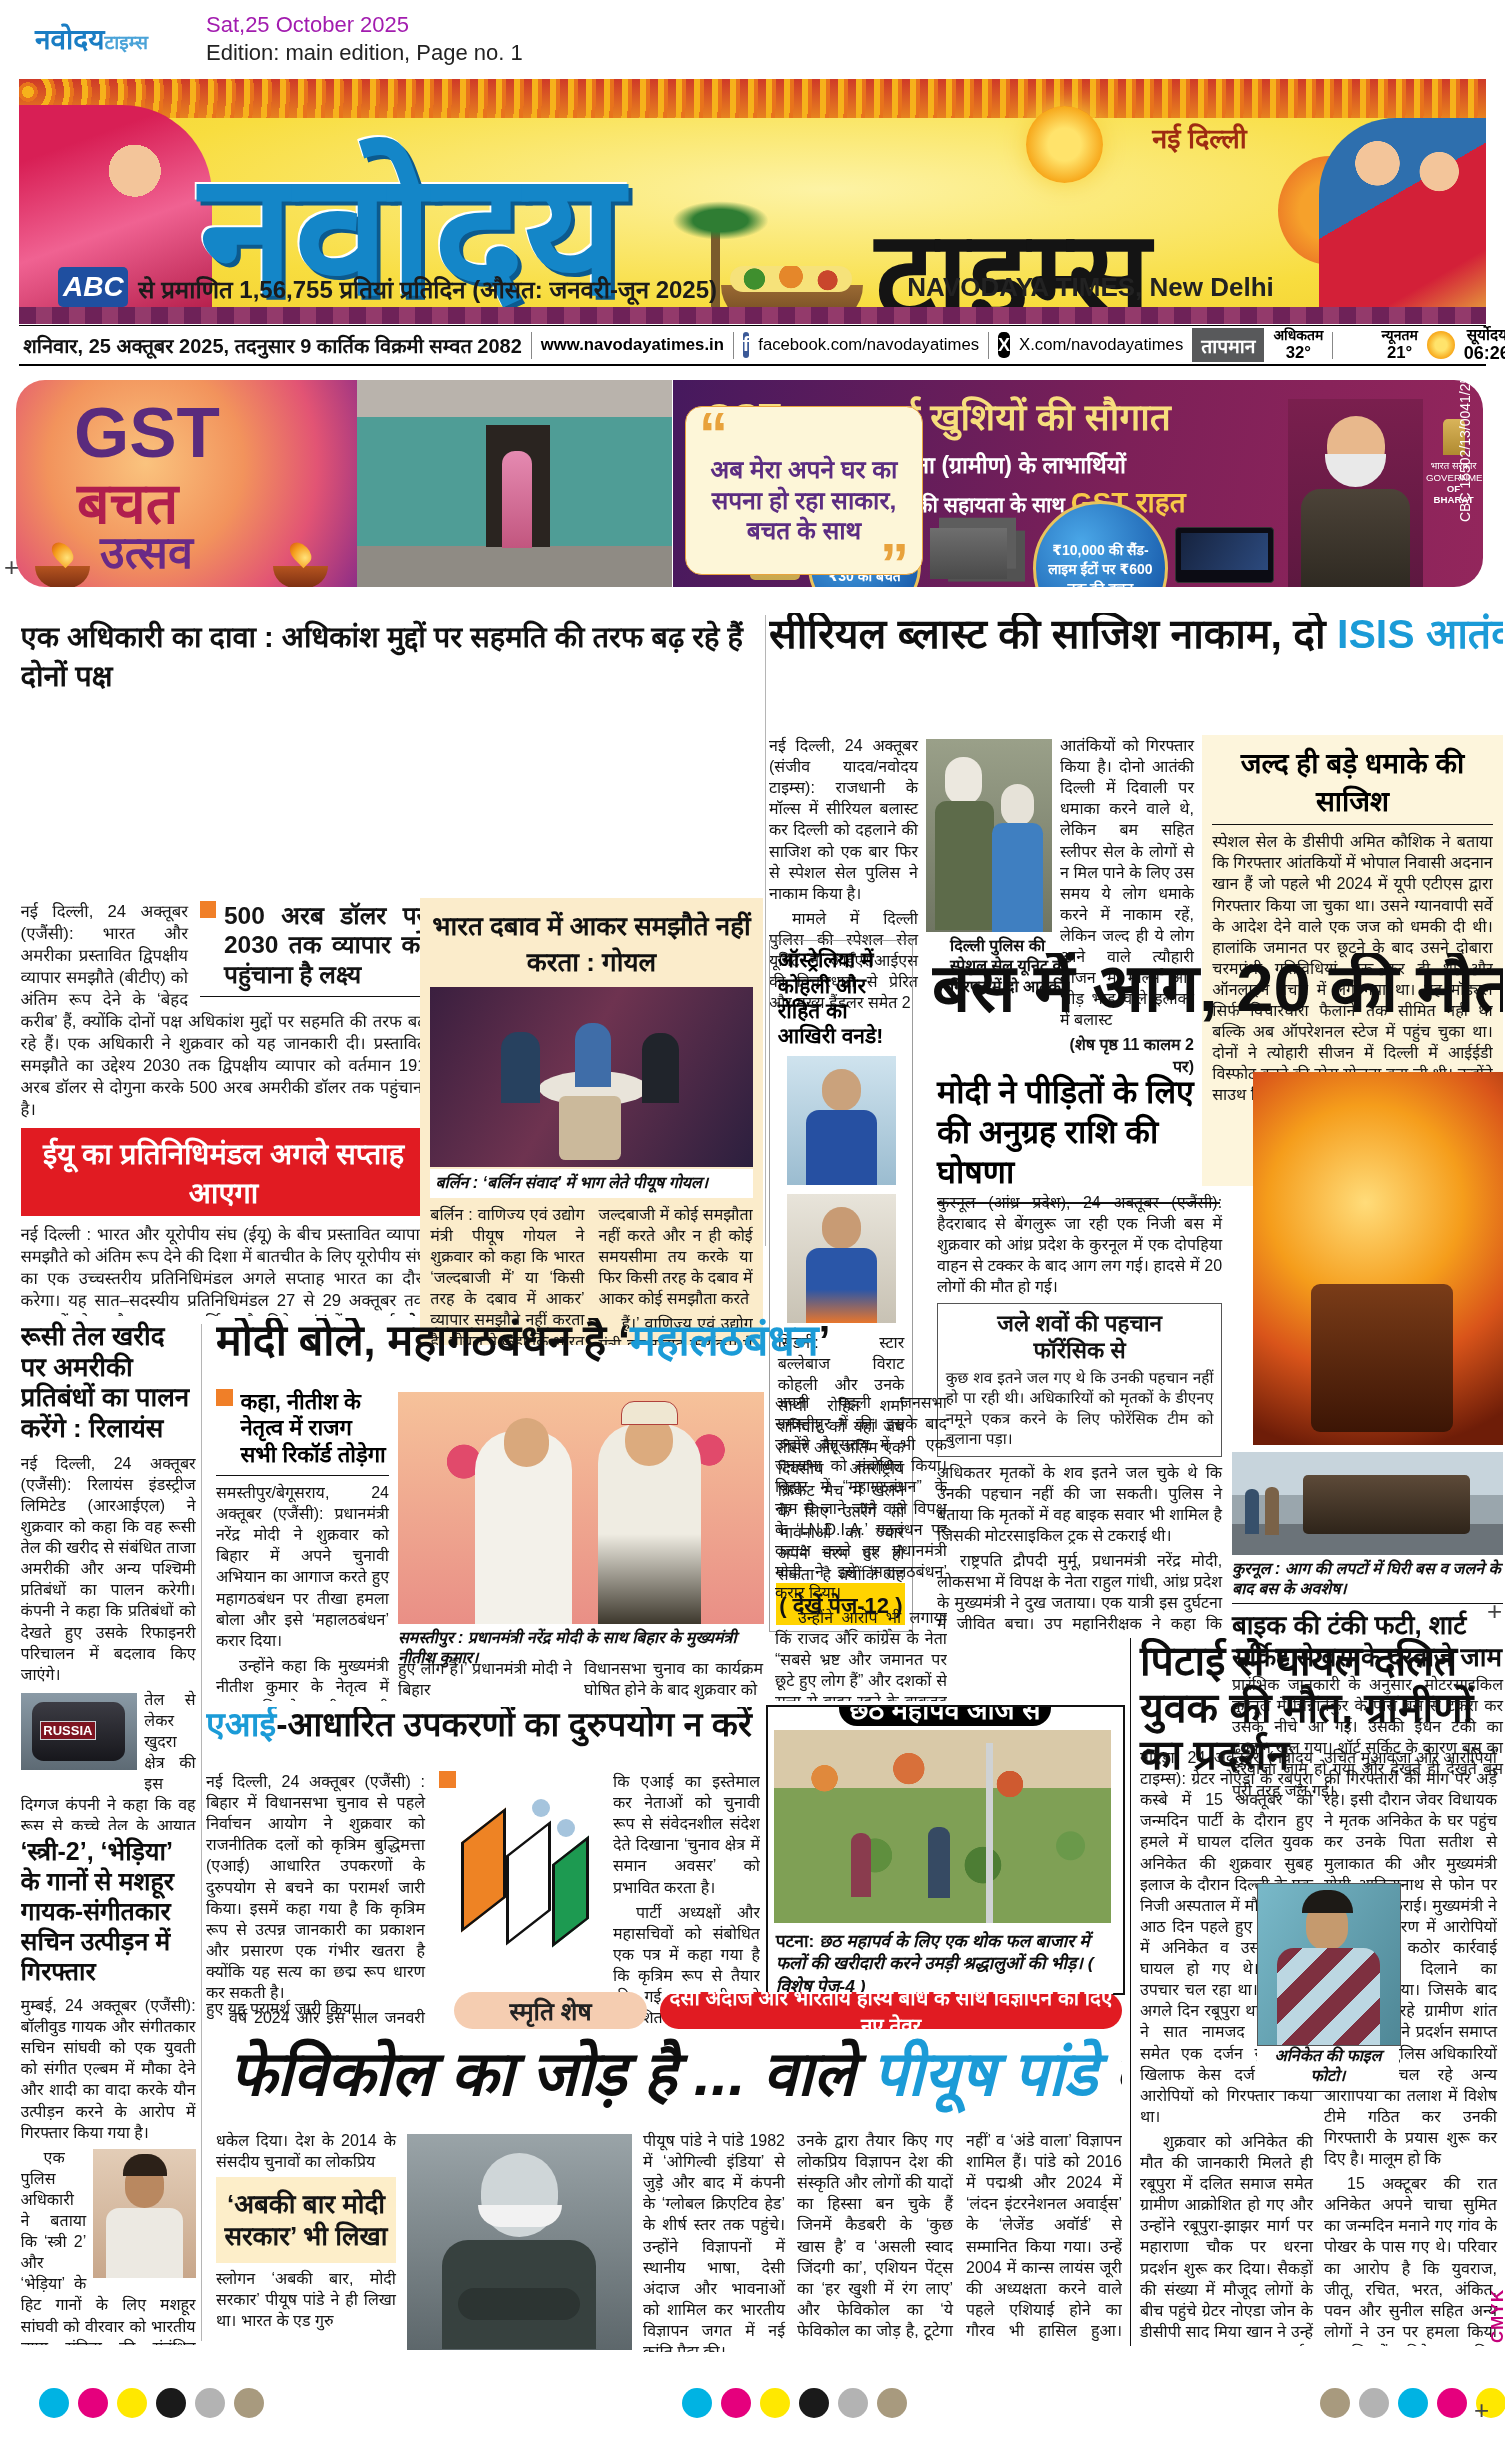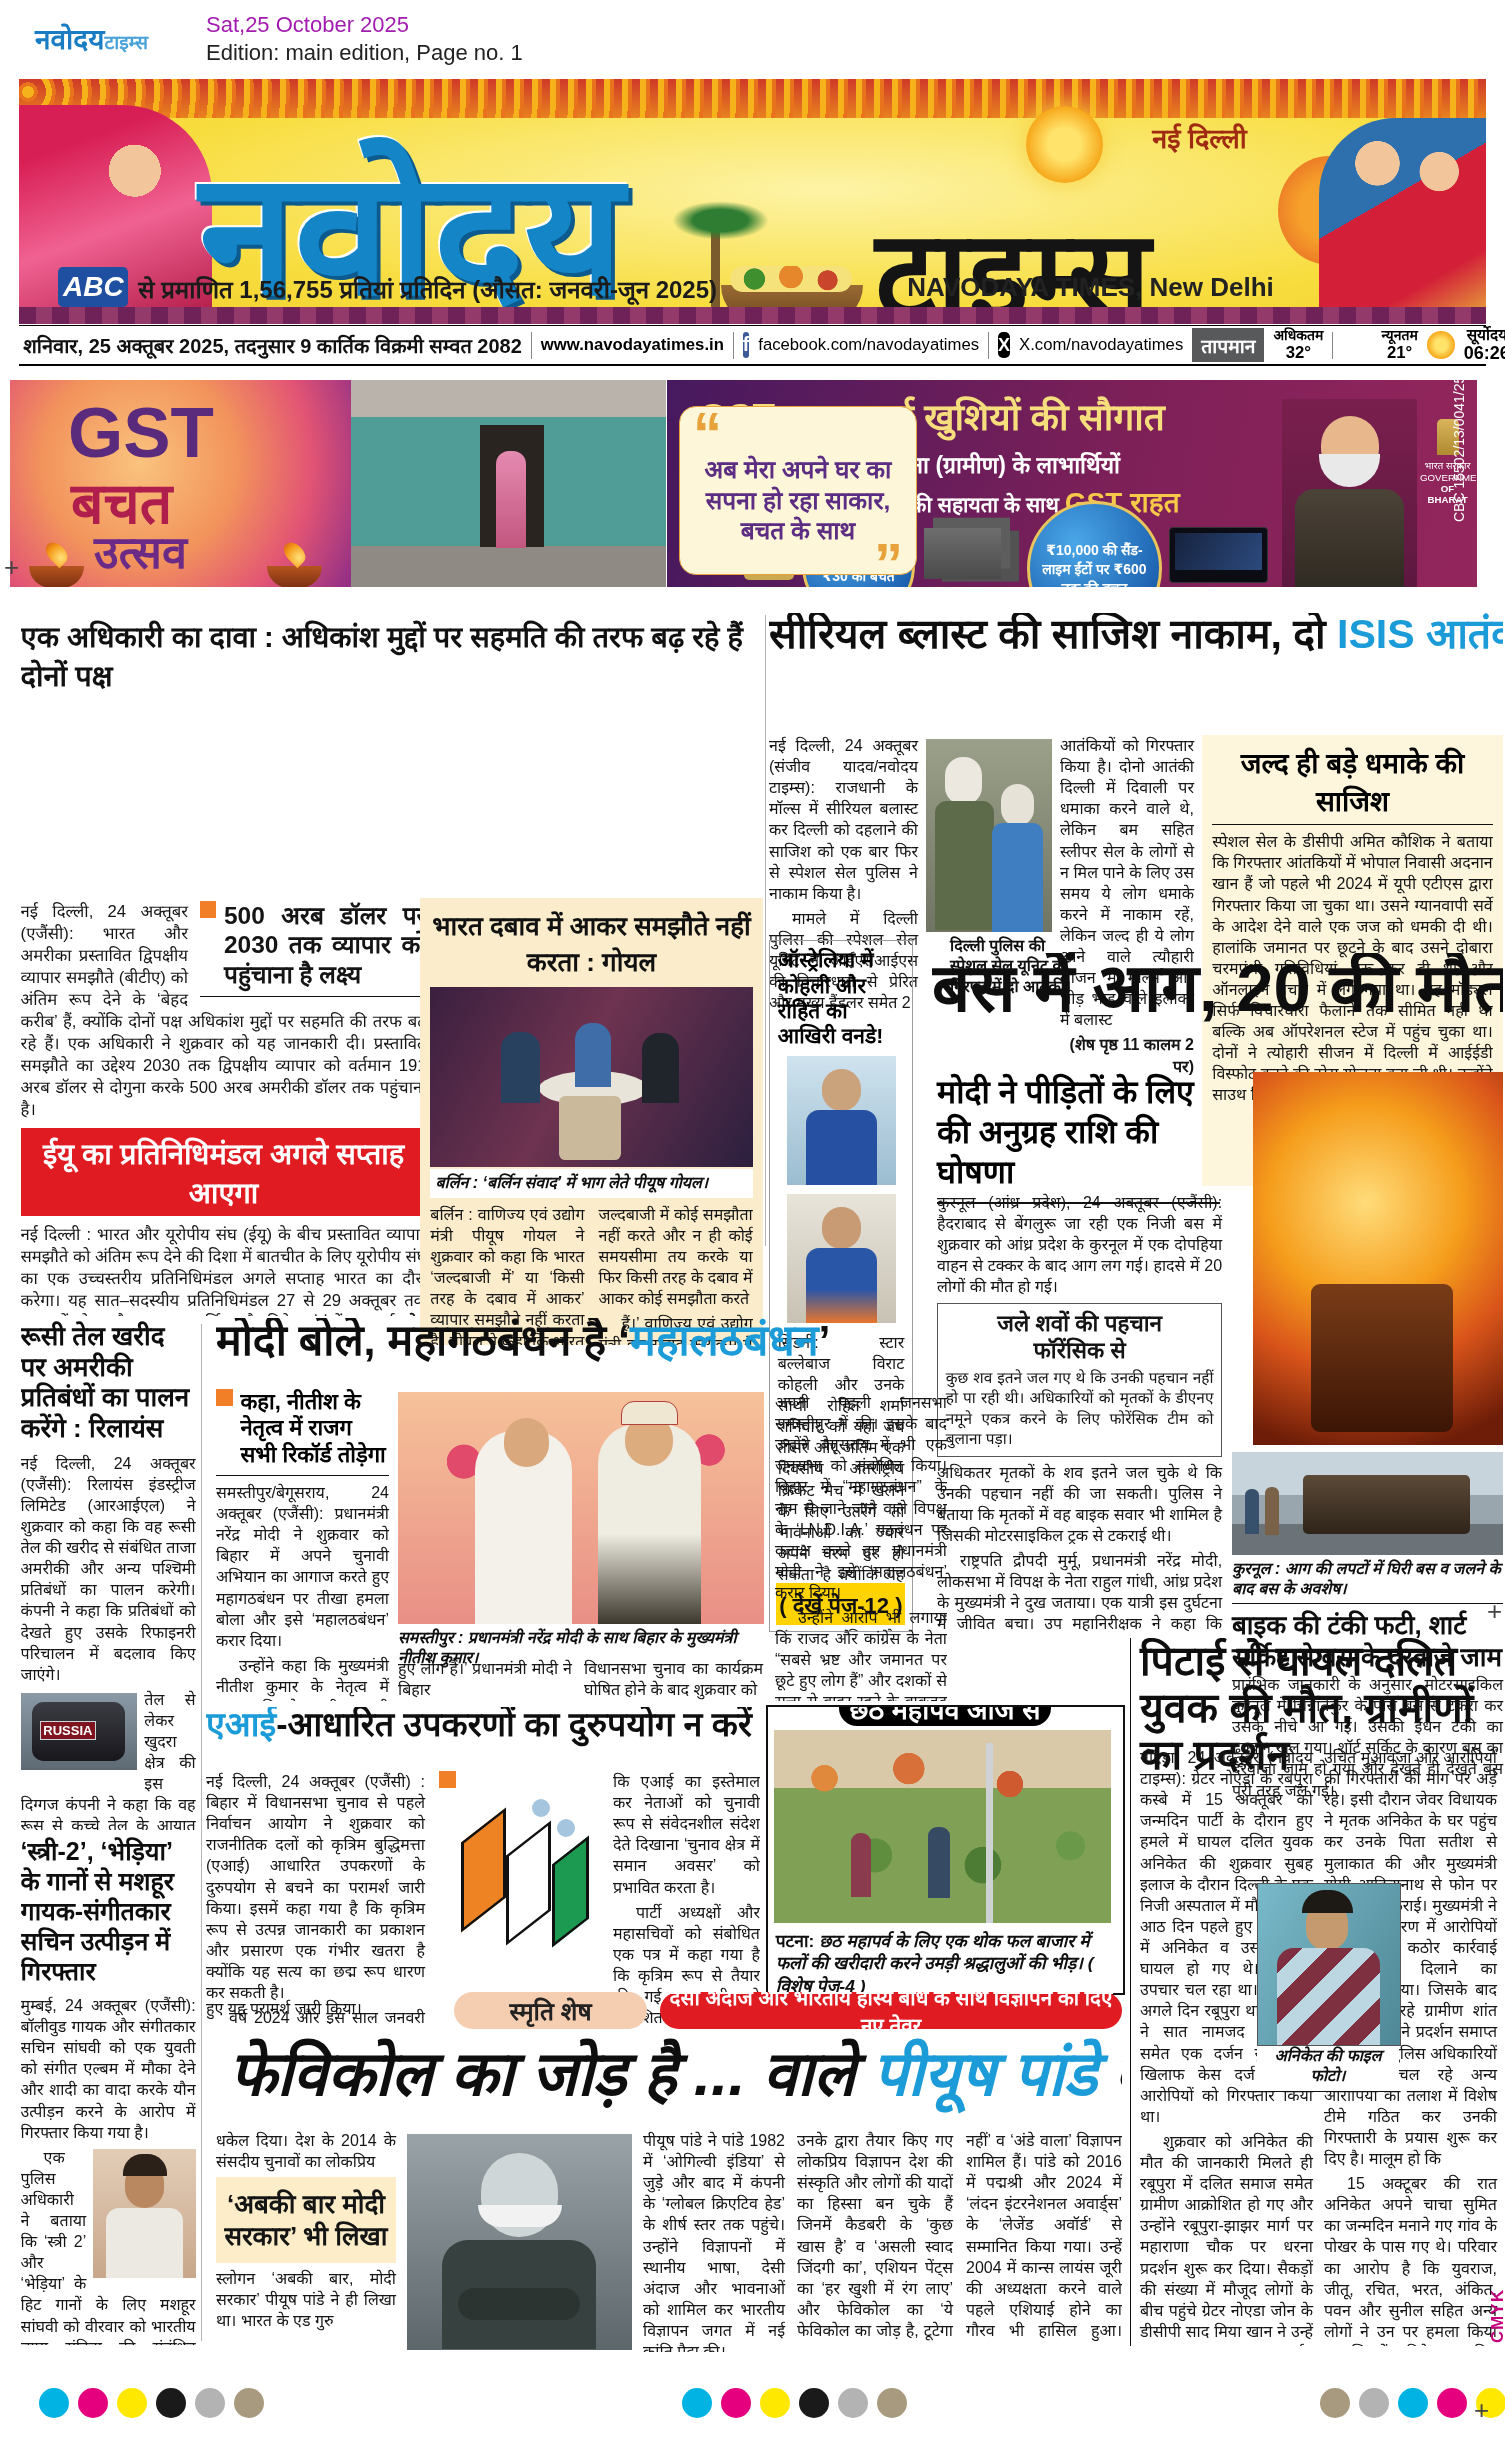--- a/index.html
+++ b/index.html
@@ -90,21 +90,21 @@
         <span style="font-size:18px;">06:26</span>
       </span>
     <span class="sep"></span>
     <span class="stack" style="font-size:15.4px;">
         <span>सूर्यास्त</span>
         <span style="font-size:18px;">05:43</span>
       </span>
 
   </div>
 
-  <div class="abs" style="left:10px;top:380px;width:1467px;height:207px;overflow:hidden;">
+  <div class="abs" style="left:16px;top:380px;width:1467px;height:207px;overflow:hidden;border-radius:29px;">
     <div class="abs" style="left:0;top:0;width:341px;height:207px;background:radial-gradient(circle at 38% 40%,#fac37e,#f2935c 40%,#e25474 70%,#8e2d86);">
       <div class="abs" style="left:58px;top:11.6px;font-size:71px;font-weight:900;color:#5a2b7d;">GST</div>
       <div class="abs" style="left:61px;top:82px;font-size:57px;font-weight:900;color:#b01e4e;">बचत</div>
       <div class="abs" style="left:84px;top:140px;font-size:45px;font-weight:900;color:#6a2a86;">उत्सव</div>
       <div class="abs" style="left:19.3px;top:161px;">
           <div class="flame" style="margin:0 auto;"></div>
           <div class="diya-bowl"></div>
         </div>
       <div class="abs" style="left:257px;top:161px;">
           <div class="flame" style="margin:0 auto;"></div>

